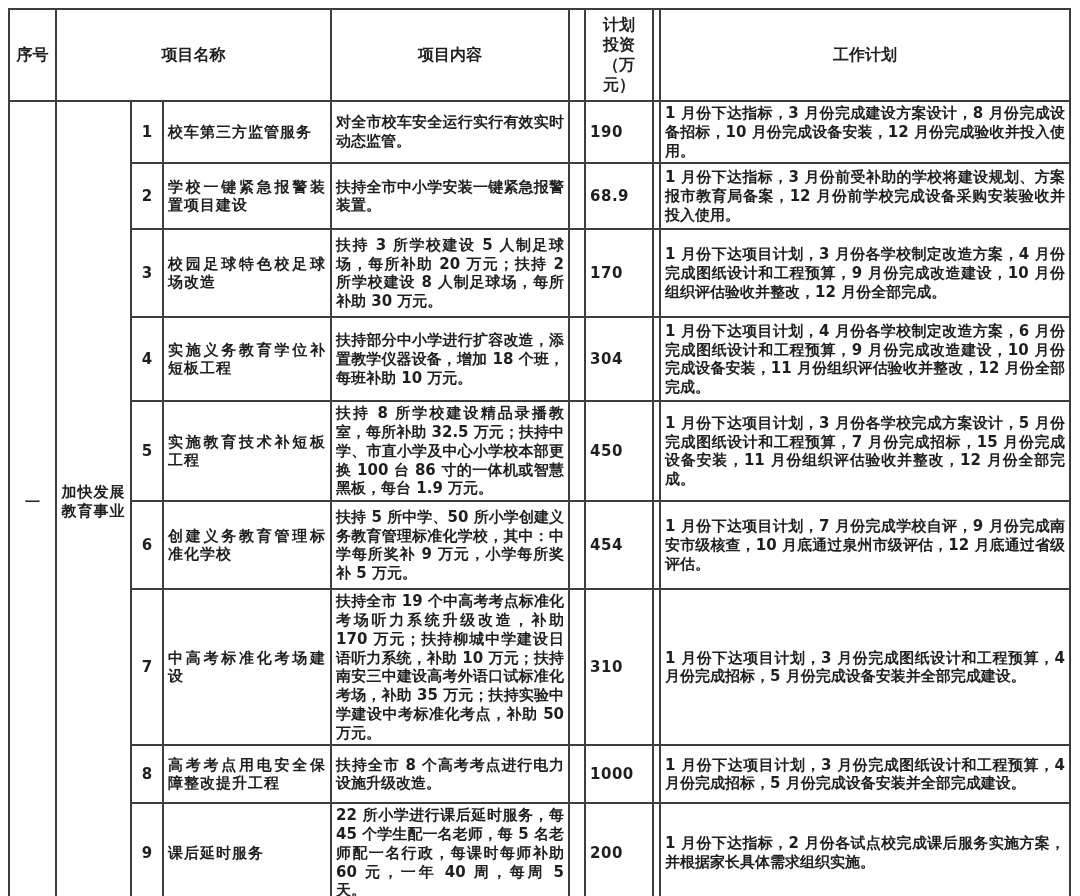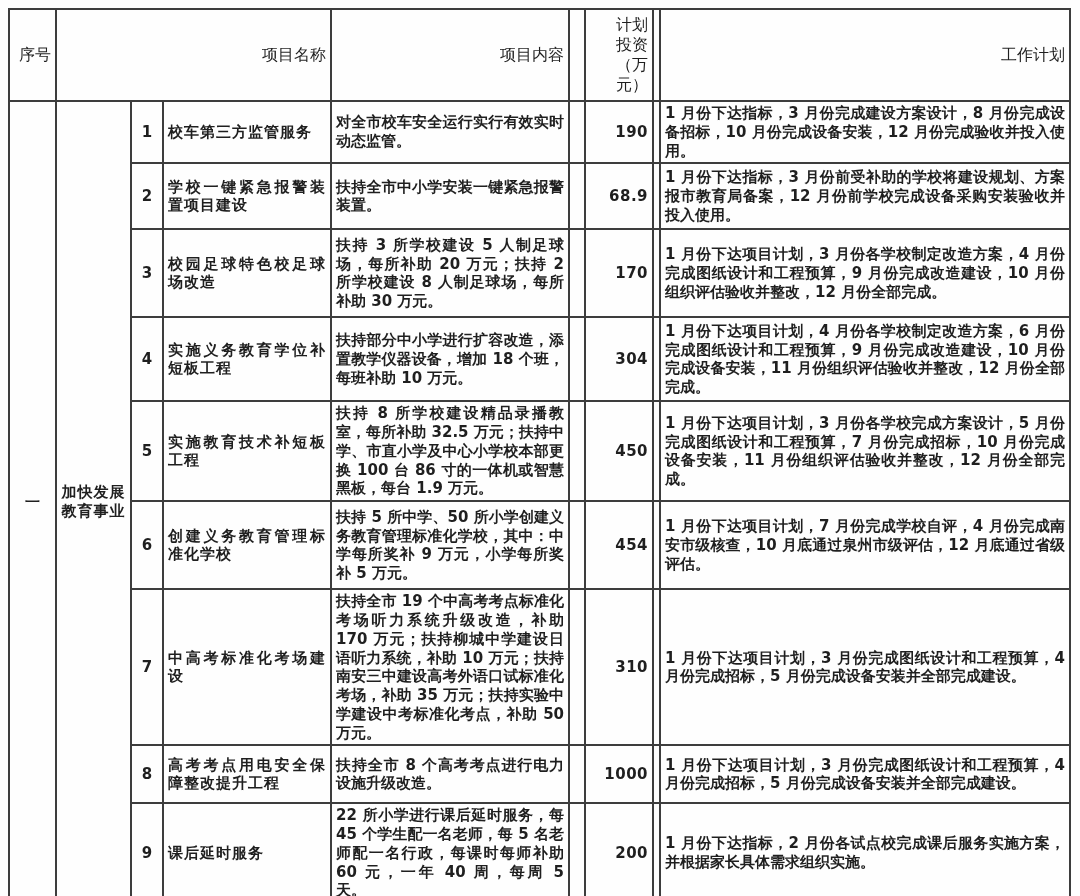--- a/index.html
+++ b/index.html
@@ -11,25 +11,25 @@
   }
   table.doc{
     border-collapse:collapse;table-layout:fixed;width:1061px;
   }
   table.doc th, table.doc td{
     border:2px solid #3d3d3d;
     padding:2px 4px;vertical-align:middle;
     font-size:15px;line-height:1.25;
     overflow:hidden;box-sizing:border-box;
   }
-  table.doc th{font-size:16px;text-align:right;font-weight:normal;}
+  table.doc th{font-size:16px;text-align:center;font-weight:bold;}
   td.gap, th.gap{border:none;padding:0;background:transparent;}
   .center{text-align:center;}
   .num{text-align:center;}
-  .inv{text-align:right;letter-spacing:0.5px;}
+  .inv{text-align:left;letter-spacing:0.5px;}
   .name{text-align:justify;letter-spacing:1px;margin-top:8px;}
   .content{text-align:justify;}
   .plan{text-align:justify;padding:2px 6px;margin-top:46px;}
   .invh{white-space:pre-line;line-height:1.3;}
   .cat{letter-spacing:1px;}
 </style>
 </head>
 <body>
 
 <div class="page">
@@ -101,31 +101,31 @@
       <td class="plan">1 月份下达项目计划，4 月份各学校制定改造方案，6 月份完成图纸设计和工程预算，9 月份完成改造建设，10 月份完成设备安装，11 月份组织评估验收并整改，12 月份全部完成。</td>
     </tr>
 
     <tr style="height:100px">
       <td class="num">5</td>
       <td class="name">实施教育技术补短板工程</td>
       <td class="content">扶持 8 所学校建设精品录播教室，每所补助 32.5 万元；扶持中学、市直小学及中心小学校本部更换 100 台 86 寸的一体机或智慧黑板，每台 1.9 万元。</td>
       <td class="gap"></td>
       <td class="inv">450</td>
       <td class="gap"></td>
-      <td class="plan">1 月份下达项目计划，3 月份各学校完成方案设计，5 月份完成图纸设计和工程预算，7 月份完成招标，10 月份完成设备安装，11 月份组织评估验收并整改，12 月份全部完成。</td>
+      <td class="plan">1 月份下达项目计划，3 月份各学校完成方案设计，5 月份完成图纸设计和工程预算，7 月份完成招标，15 月份完成设备安装，11 月份组织评估验收并整改，12 月份全部完成。</td>
     </tr>
 
     <tr style="height:88px">
       <td class="num">6</td>
       <td class="name">创建义务教育管理标准化学校</td>
       <td class="content">扶持 5 所中学、50 所小学创建义务教育管理标准化学校，其中：中学每所奖补 9 万元，小学每所奖补 5 万元。</td>
       <td class="gap"></td>
       <td class="inv">454</td>
       <td class="gap"></td>
-      <td class="plan">1 月份下达项目计划，7 月份完成学校自评，4 月份完成南安市级核查，10 月底通过泉州市级评估，12 月底通过省级评估。</td>
+      <td class="plan">1 月份下达项目计划，7 月份完成学校自评，9 月份完成南安市级核查，10 月底通过泉州市级评估，12 月底通过省级评估。</td>
     </tr>
 
     <tr style="height:150px">
       <td class="num">7</td>
       <td class="name">中高考标准化考场建设</td>
       <td class="content">扶持全市 19 个中高考考点标准化考场听力系统升级改造，补助 170 万元；扶持柳城中学建设日语听力系统，补助 10 万元；扶持南安三中建设高考外语口试标准化考场，补助 35 万元；扶持实验中学建设中考标准化考点，补助 50 万元。</td>
       <td class="gap"></td>
       <td class="inv">310</td>
       <td class="gap"></td>
       <td class="plan">1 月份下达项目计划，3 月份完成图纸设计和工程预算，4 月份完成招标，5 月份完成设备安装并全部完成建设。</td>

